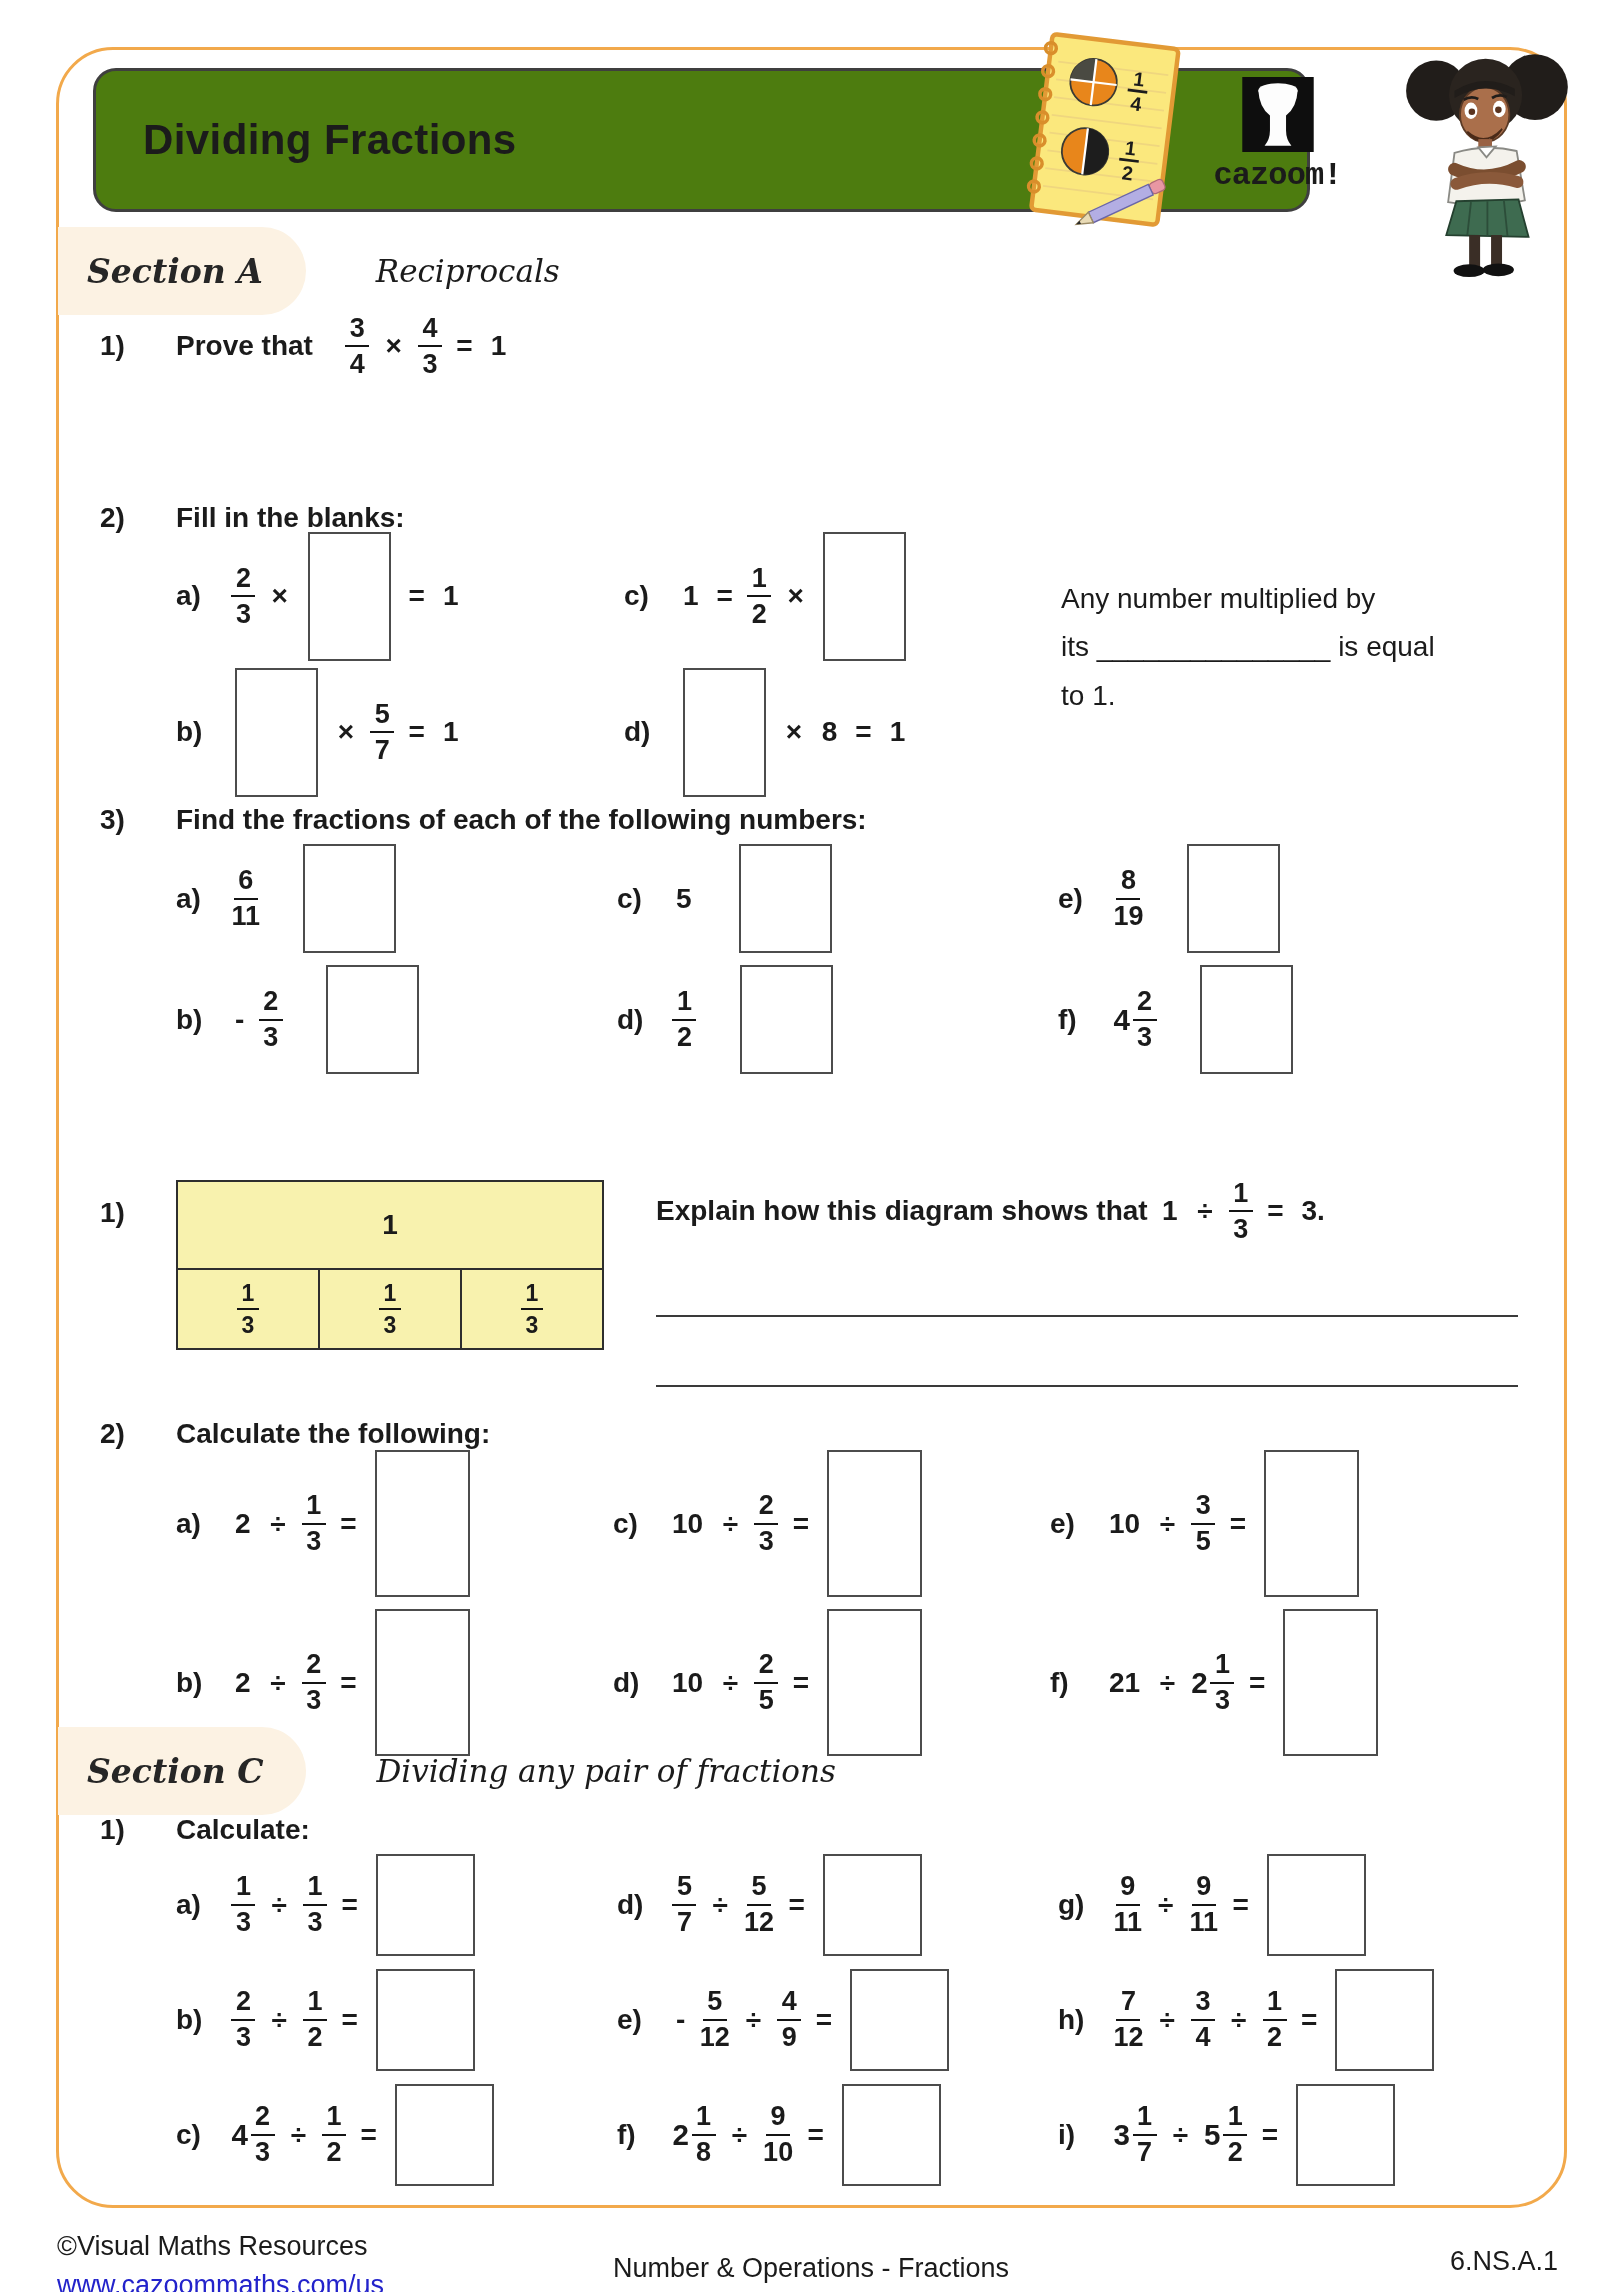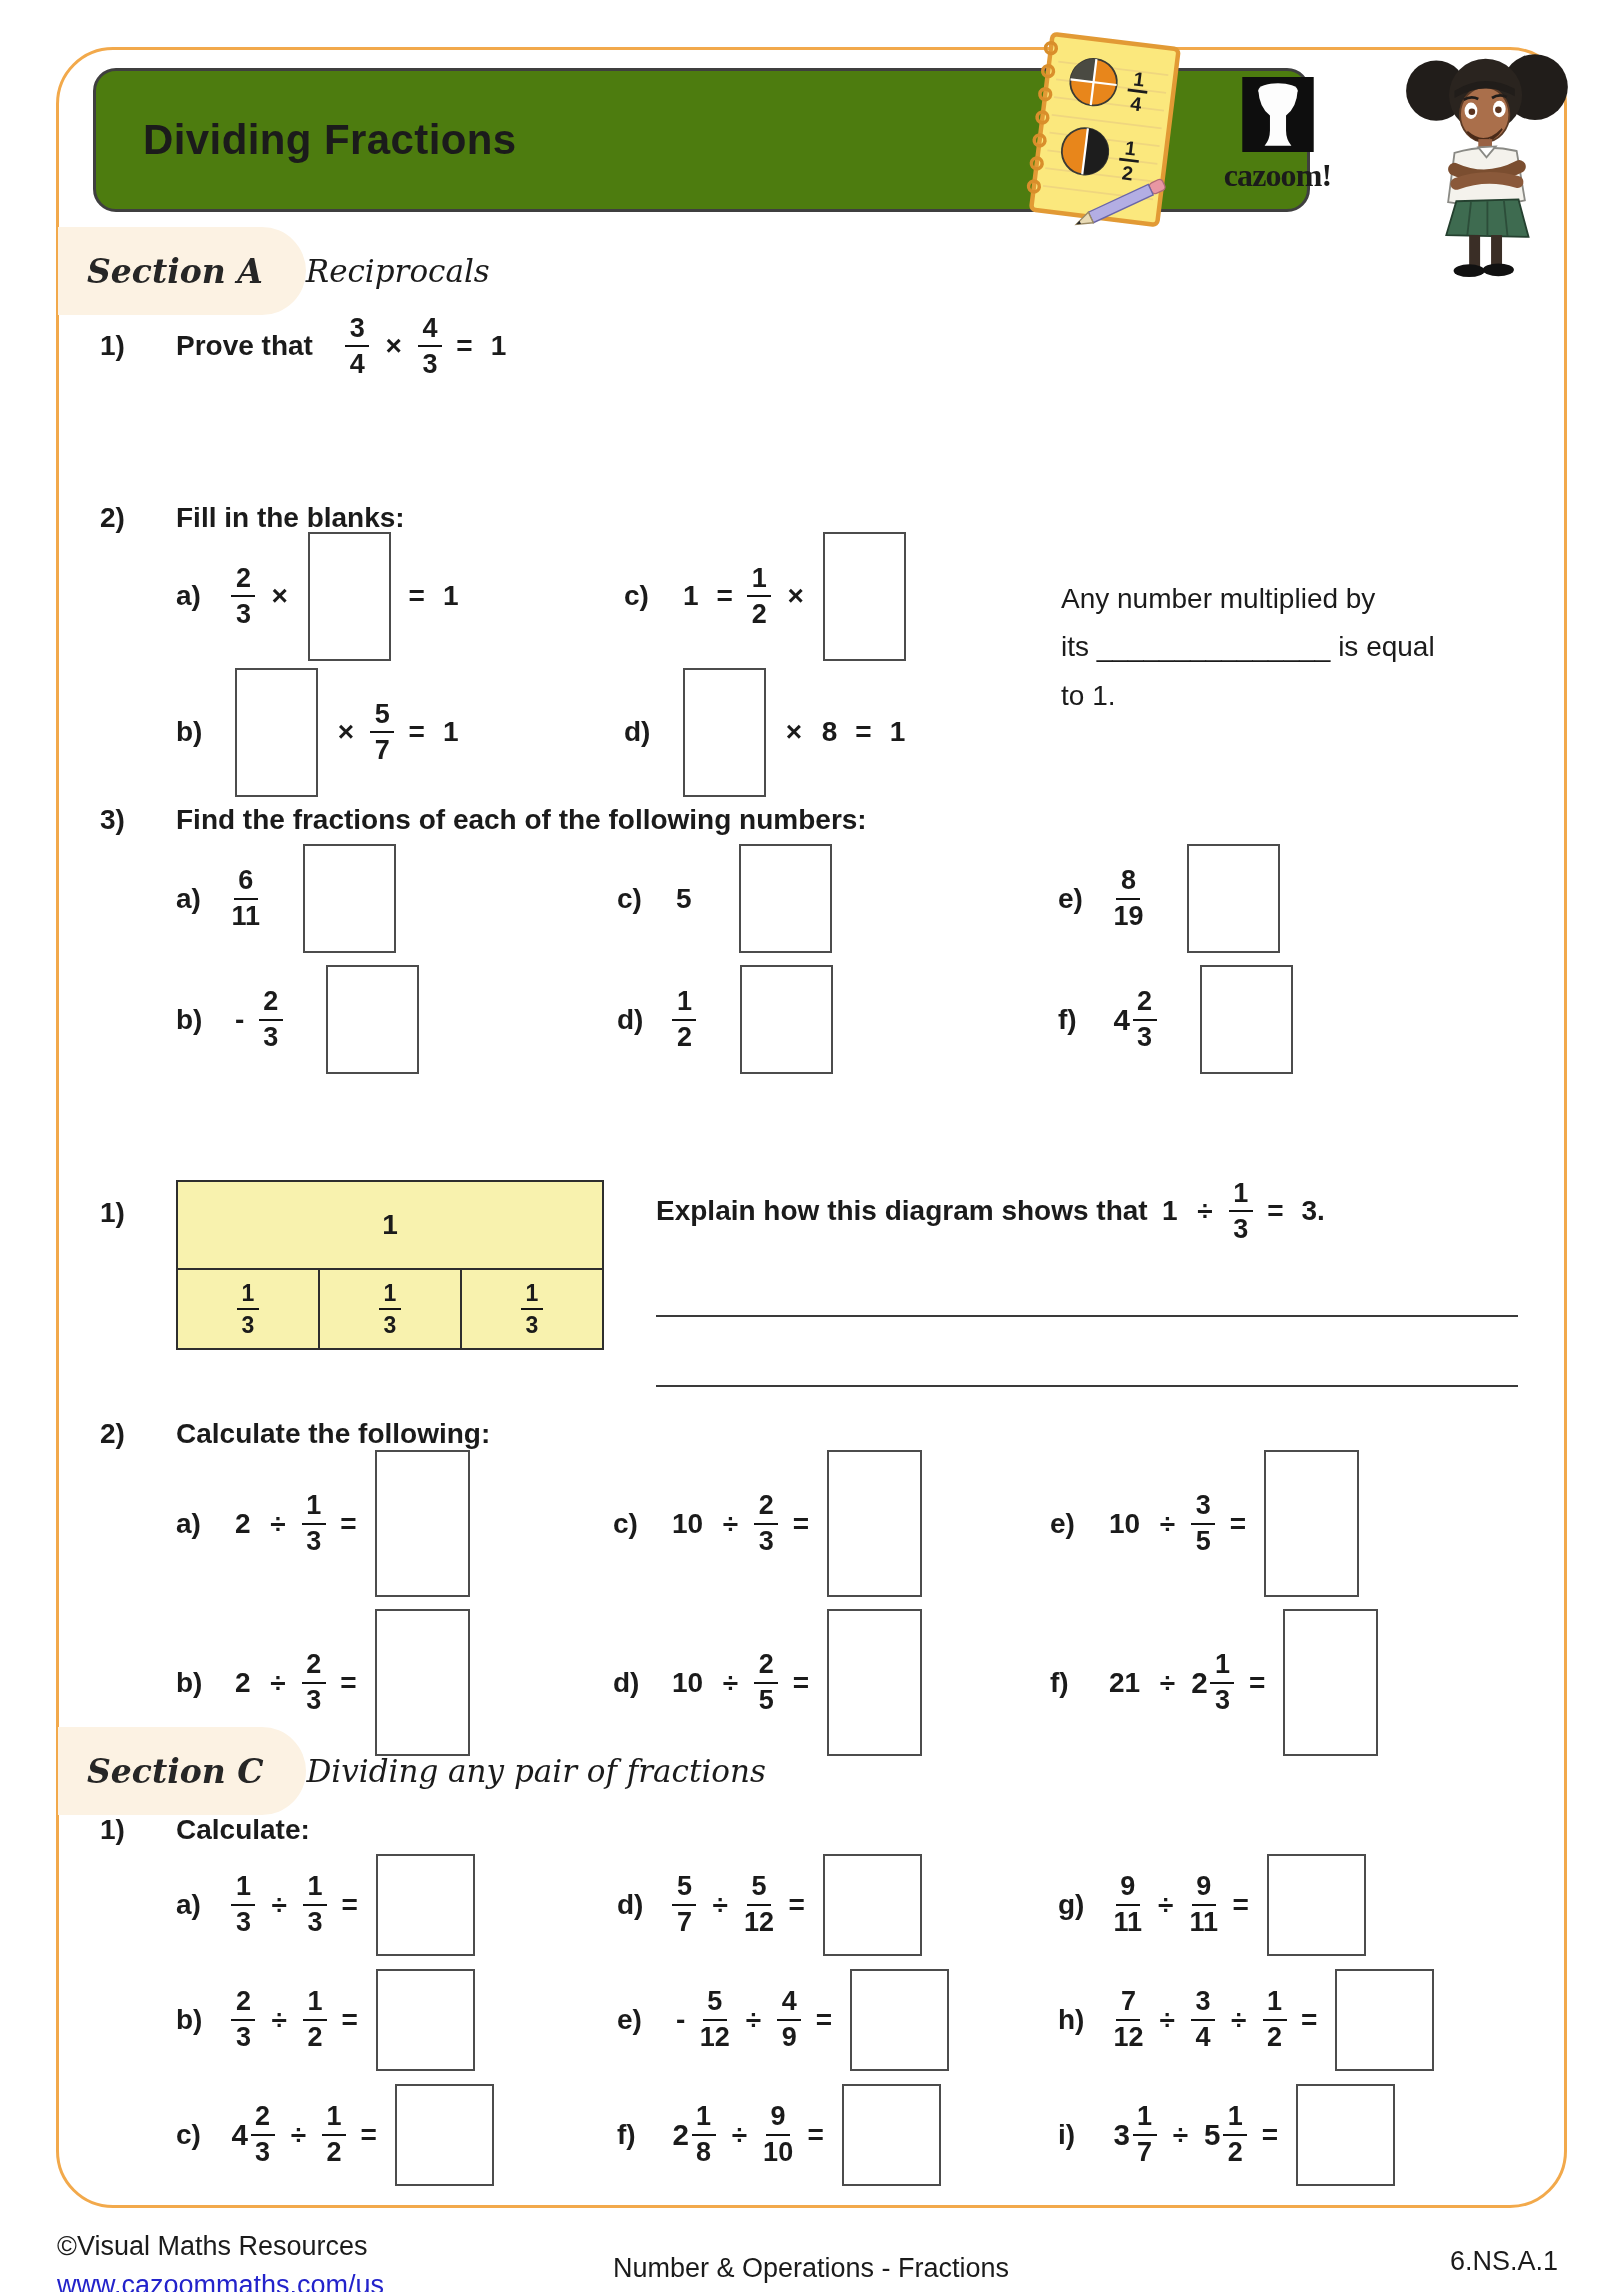--- a/index.html
+++ b/index.html
@@ -9,30 +9,30 @@
 
   
   .frame{position:absolute;left:56px;top:47px;width:1505px;height:2155px;
          border:3.6px solid #F2A94B;border-radius:57px;}
 
   
   .title-box{position:absolute;left:93px;top:68px;width:1211px;height:138px;background:#4d7c0f;
              border:3.6px solid #3F3F3F;border-radius:23px;display:flex;align-items:center;z-index:2;}
   .page-title{font-size:42px;font-weight:bold;margin-left:47px;letter-spacing:0.4px;}
   .logo{position:absolute;left:1197px;top:77px;width:161px;text-align:center;z-index:3;}
-  .logo-text{font-family:Liberation Serif, serif;font-weight:bold;font-size:32px;letter-spacing:-0.9px;display:block;margin-top:1.8px;}
+  .logo-text{font-family:Liberation Mono, monospace;font-weight:bold;font-size:32px;letter-spacing:-0.9px;display:block;margin-top:1.8px;}
   .notepad{position:absolute;left:1019px;top:32px;z-index:4;}
   .girl{position:absolute;left:1390px;top:45px;z-index:3;}
 
   
   .sec-head{position:absolute;left:58px;display:flex;align-items:center;height:88px;z-index:1;}
   .sec-chip{background:#FCF2E3;height:88px;display:flex;align-items:center;
             padding:0 43px 0 29px;border-radius:0 45px 45px 0;}
   .sec-label{font-family:"DejaVu Serif",serif;font-style:italic;font-weight:bold;font-size:33px;color:#262626;}
-  .sec-sub{font-family:"DejaVu Serif",serif;font-style:italic;font-size:31px;}
+  .sec-sub{font-family:"DejaVu Serif",serif;font-style:italic;font-size:31px;margin-left:70px;}
   .sec-a{top:227px;} .sec-b{top:1111px;} .sec-c{top:1727px;}
 
   
   .q-head{position:absolute;display:flex;align-items:center;font-size:28px;font-weight:bold;}
   .q-num{width:76px;flex:none;}
   .qa1{left:100px;top:296px;height:100px;}
   .qa2{left:100px;top:502px;}
   .qa3{left:100px;top:804px;}
   .qb2{left:100px;top:1418px;}
   .qc1{left:100px;top:1814px;}

